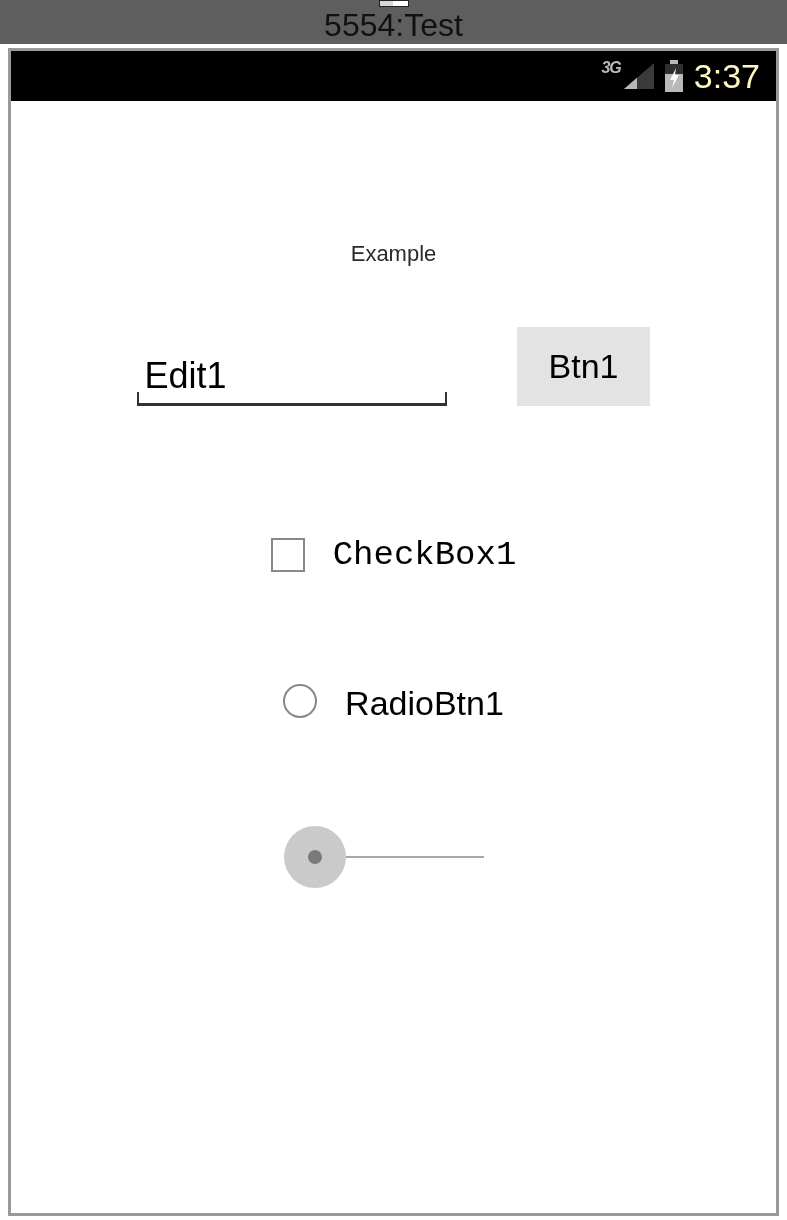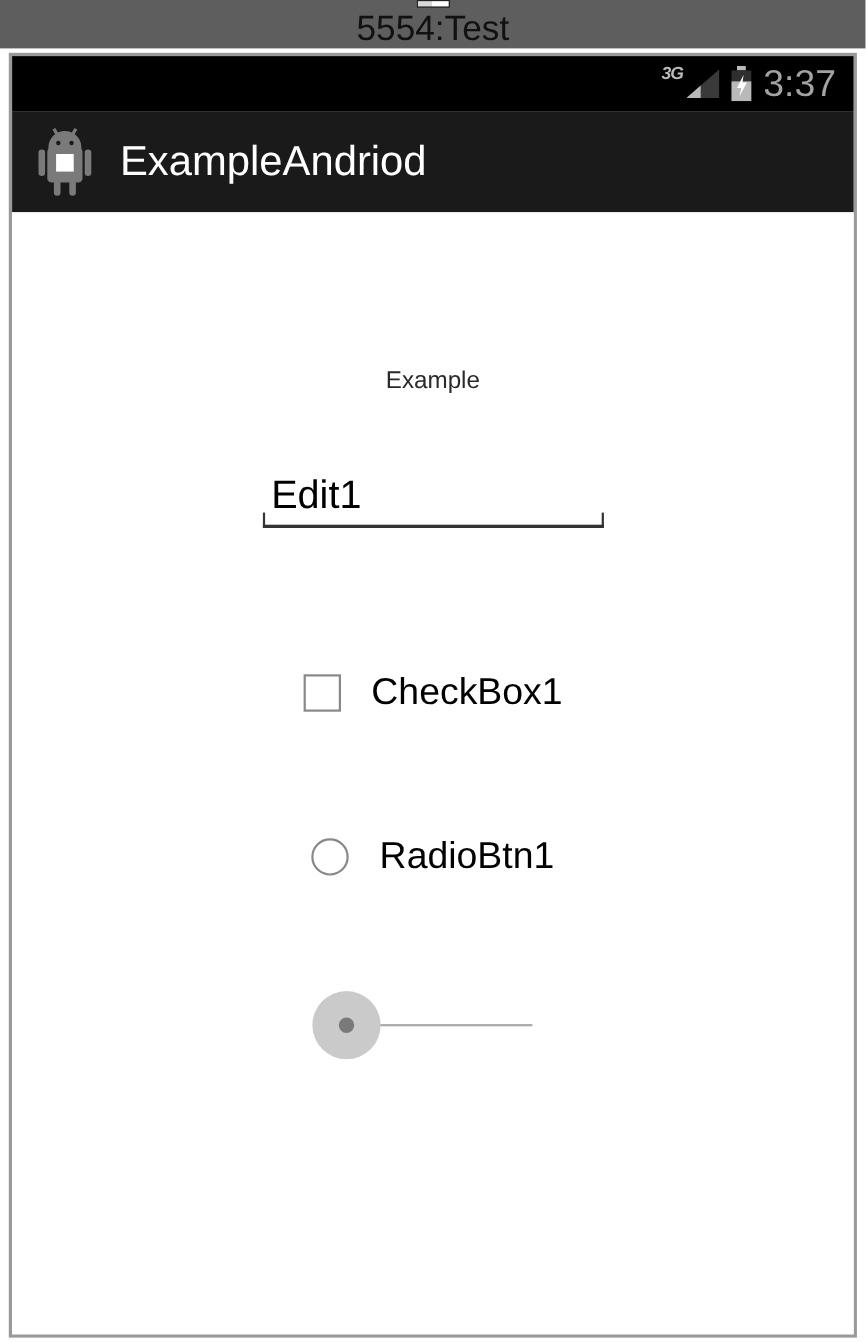--- a/index.html
+++ b/index.html
@@ -60,21 +60,21 @@
       color: #b9b9b9;
       font-size: 16px;
       font-weight: bold;
       letter-spacing: -1px;
       margin-top: -4px;
       font-style: italic;
     }
     .signal-icon svg { display: block; }
     .battery-icon svg { display: block; }
     .clock {
-      color: #a3a3a3;
+      color: #fef9c3;
       font-size: 34px;
       font-weight: 300;
     }
     .action-bar {
       height: 92px;
       background: #1a1a1a;
       display: flex;
       align-items: center;
       padding: 0 18px;
       gap: 20px;
@@ -135,35 +135,35 @@
       font-size: 34px;
       color: #000;
       padding: 20px 32px;
       cursor: pointer;
     }
     .check-row {
       display: flex;
       align-items: center;
       gap: 28px;
       margin-bottom: 110px;
+      font-family: Liberation Mono, monospace;
     }
     .checkbox {
       width: 34px;
       height: 34px;
       border: 2px solid #888;
       background: #fff;
       cursor: pointer;
     }
     .check-label {
       font-size: 34px;
       color: #000;
     }
     .radio-row {
       display: flex;
-      align-items: center;
       gap: 28px;
       margin-bottom: 104px;
     }
     .radio {
       width: 34px;
       height: 34px;
       border: 2px solid #888;
       border-radius: 50%;
       background: #fff;
       cursor: pointer;
@@ -233,47 +233,30 @@
       <svg width="20" height="32" viewBox="0 0 20 32">
         <rect x="6" y="0" width="8" height="4" fill="#b9b9b9"></rect>
         <rect x="1" y="4" width="18" height="28" fill="#2f2f2f"></rect>
         <rect x="1" y="14" width="18" height="18" fill="#b9b9b9"></rect>
         <polygon points="12,8 6,20 10,20 8,28 15,15 11,15" fill="#fff"></polygon>
       </svg>
     </span>
     <span class="clock">3:37</span>
   </div>
 
-  <div class="action-bar">
-    <span class="android-robot">
-      <svg width="60" height="66" viewBox="0 0 60 66">
-        <circle cx="30" cy="20" r="15" fill="#7a7a7a"></circle>
-        <rect x="14" y="20" width="32" height="32" rx="4" fill="#7a7a7a"></rect>
-        <line x1="20" y1="3" x2="24" y2="10" stroke="#7a7a7a" stroke-width="3"></line>
-        <line x1="40" y1="3" x2="36" y2="10" stroke="#7a7a7a" stroke-width="3"></line>
-        <rect x="6" y="22" width="6" height="24" rx="3" fill="#7a7a7a"></rect>
-        <rect x="48" y="22" width="6" height="24" rx="3" fill="#7a7a7a"></rect>
-        <rect x="20" y="50" width="6" height="14" rx="3" fill="#7a7a7a"></rect>
-        <rect x="34" y="50" width="6" height="14" rx="3" fill="#7a7a7a"></rect>
-        <rect x="22" y="26" width="16" height="16" fill="#fff"></rect>
-        <circle cx="24" cy="16" r="2" fill="#1a1a1a"></circle>
-        <circle cx="36" cy="16" r="2" fill="#1a1a1a"></circle>
-      </svg>
-    </span>
-    <span class="app-title">ExampleAndriod</span>
-  </div>
 
   <div class="content">
 
     <div class="example-label">Example</div>
 
     <div class="form-row">
       <div class="edit-wrapper">
         <input type="text" value="Edit1" style="">
       </div>
+      <button class="btn1">Btn1</button>
     </div>
 
     <div class="check-row">
       <div class="checkbox"></div>
       <span class="check-label">CheckBox1</span>
     </div>
 
     <div class="radio-row">
       <div class="radio"></div>
       <span class="radio-label">RadioBtn1</span>

